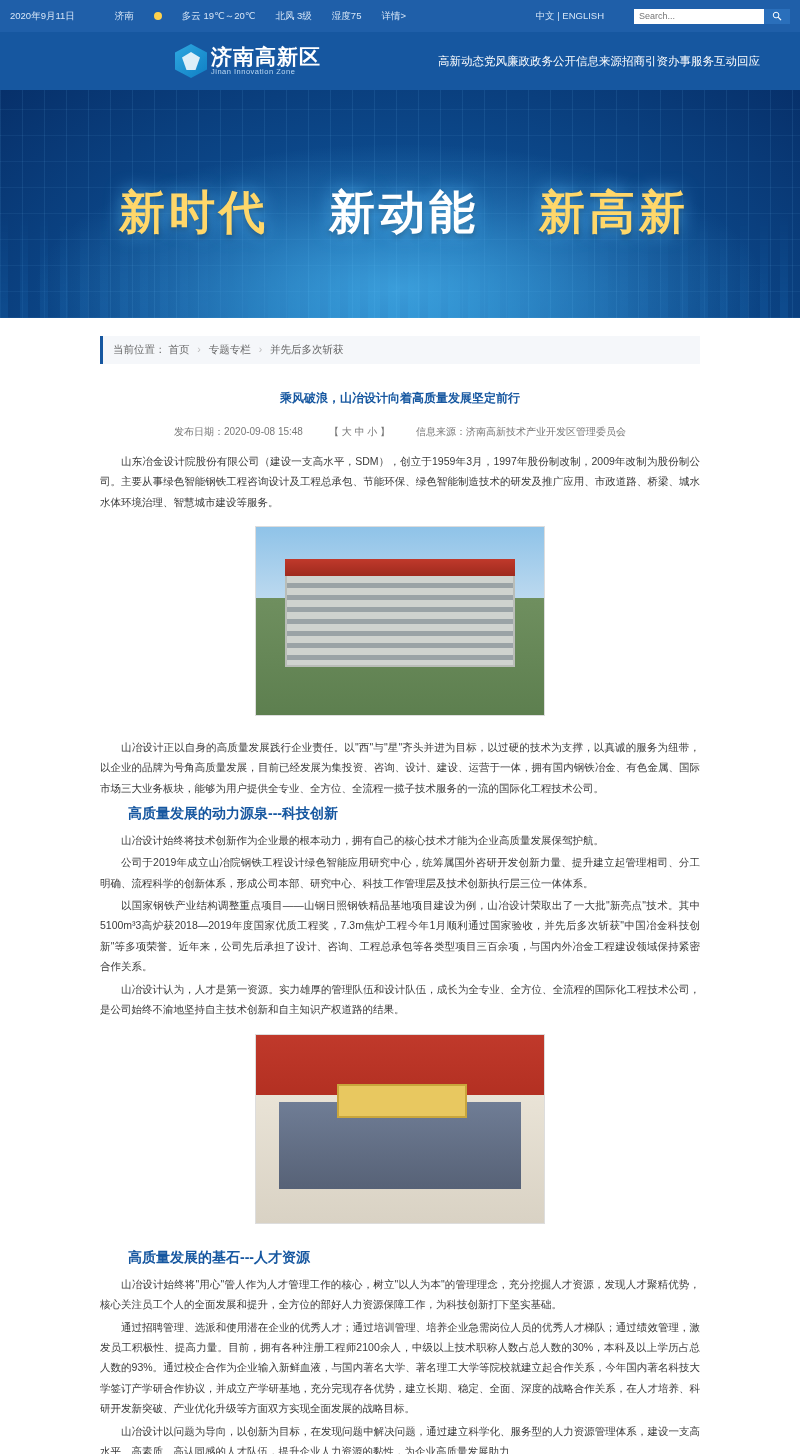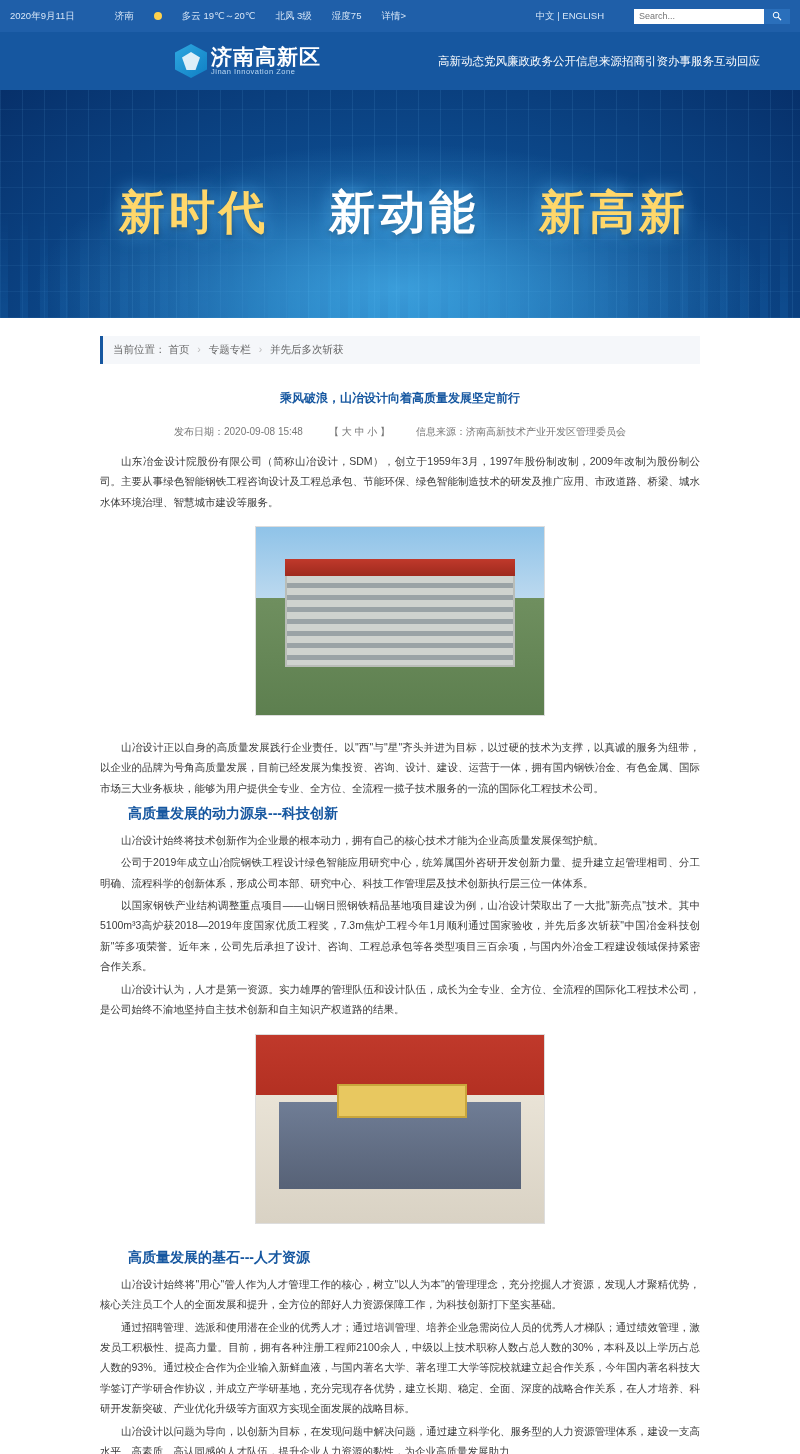--- a/index.html
+++ b/index.html
@@ -251,21 +251,21 @@
     <span>
       <span>发布日期：</span><span>2020-09-08 15:48</span>
     </span>
     <span class="fontsize">【 大 中 小 】</span>
     <span>
       <span>信息来源：</span><span>济南高新技术产业开发区管理委员会</span>
     </span>
   </div>
 
   <div class="article">
-    <p>山东冶金设计院股份有限公司（简称山冶设计，SDM），创立于1959年3月，1997年股份制改制，2009年改制为股份制公司。主要从事绿色智能钢铁工程咨询设计及工程总承包、节能环保、绿色智能制造技术的研发及推广应用、市政道路、桥梁、城水水体环境治理、智慧城市建设等服务。</p>
+    <p>山东冶金设计院股份有限公司（建设一支高水平，SDM），创立于1959年3月，1997年股份制改制，2009年改制为股份制公司。主要从事绿色智能钢铁工程咨询设计及工程总承包、节能环保、绿色智能制造技术的研发及推广应用、市政道路、桥梁、城水水体环境治理、智慧城市建设等服务。</p>
 
     <figure>
       <span class="photo photo-1"></span>
     </figure>
 
     <p>山冶设计正以自身的高质量发展践行企业责任。以"西"与"星"齐头并进为目标，以过硬的技术为支撑，以真诚的服务为纽带，以企业的品牌为号角高质量发展，目前已经发展为集投资、咨询、设计、建设、运营于一体，拥有国内钢铁冶金、有色金属、国际市场三大业务板块，能够为用户提供全专业、全方位、全流程一揽子技术服务的一流的国际化工程技术公司。</p>
 
     <p class="sec-head">高质量发展的动力源泉---科技创新</p>
     <p>山冶设计始终将技术创新作为企业最的根本动力，拥有自己的核心技术才能为企业高质量发展保驾护航。</p>
     <p>公司于2019年成立山冶院钢铁工程设计绿色智能应用研究中心，统筹属国外咨研开发创新力量、提升建立起管理相司、分工明确、流程科学的创新体系，形成公司本部、研究中心、科技工作管理层及技术创新执行层三位一体体系。</p>

